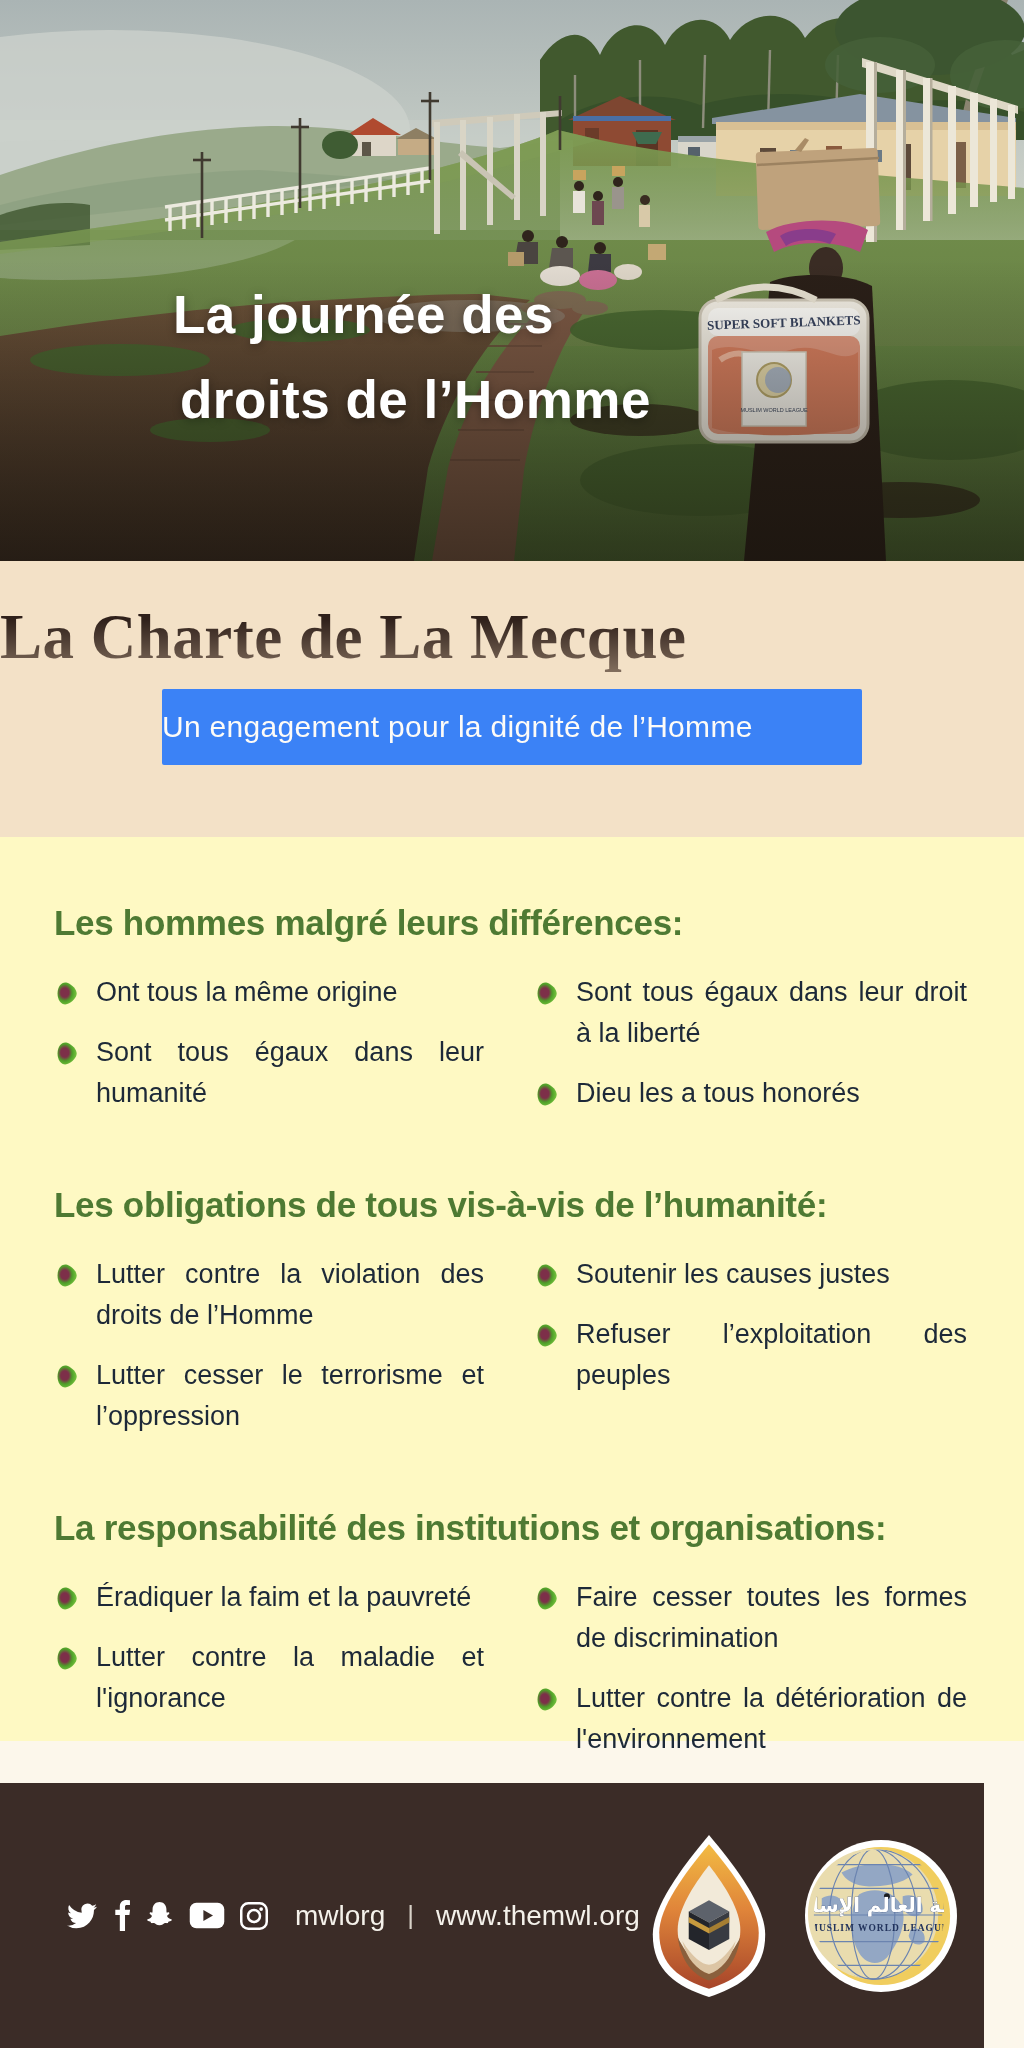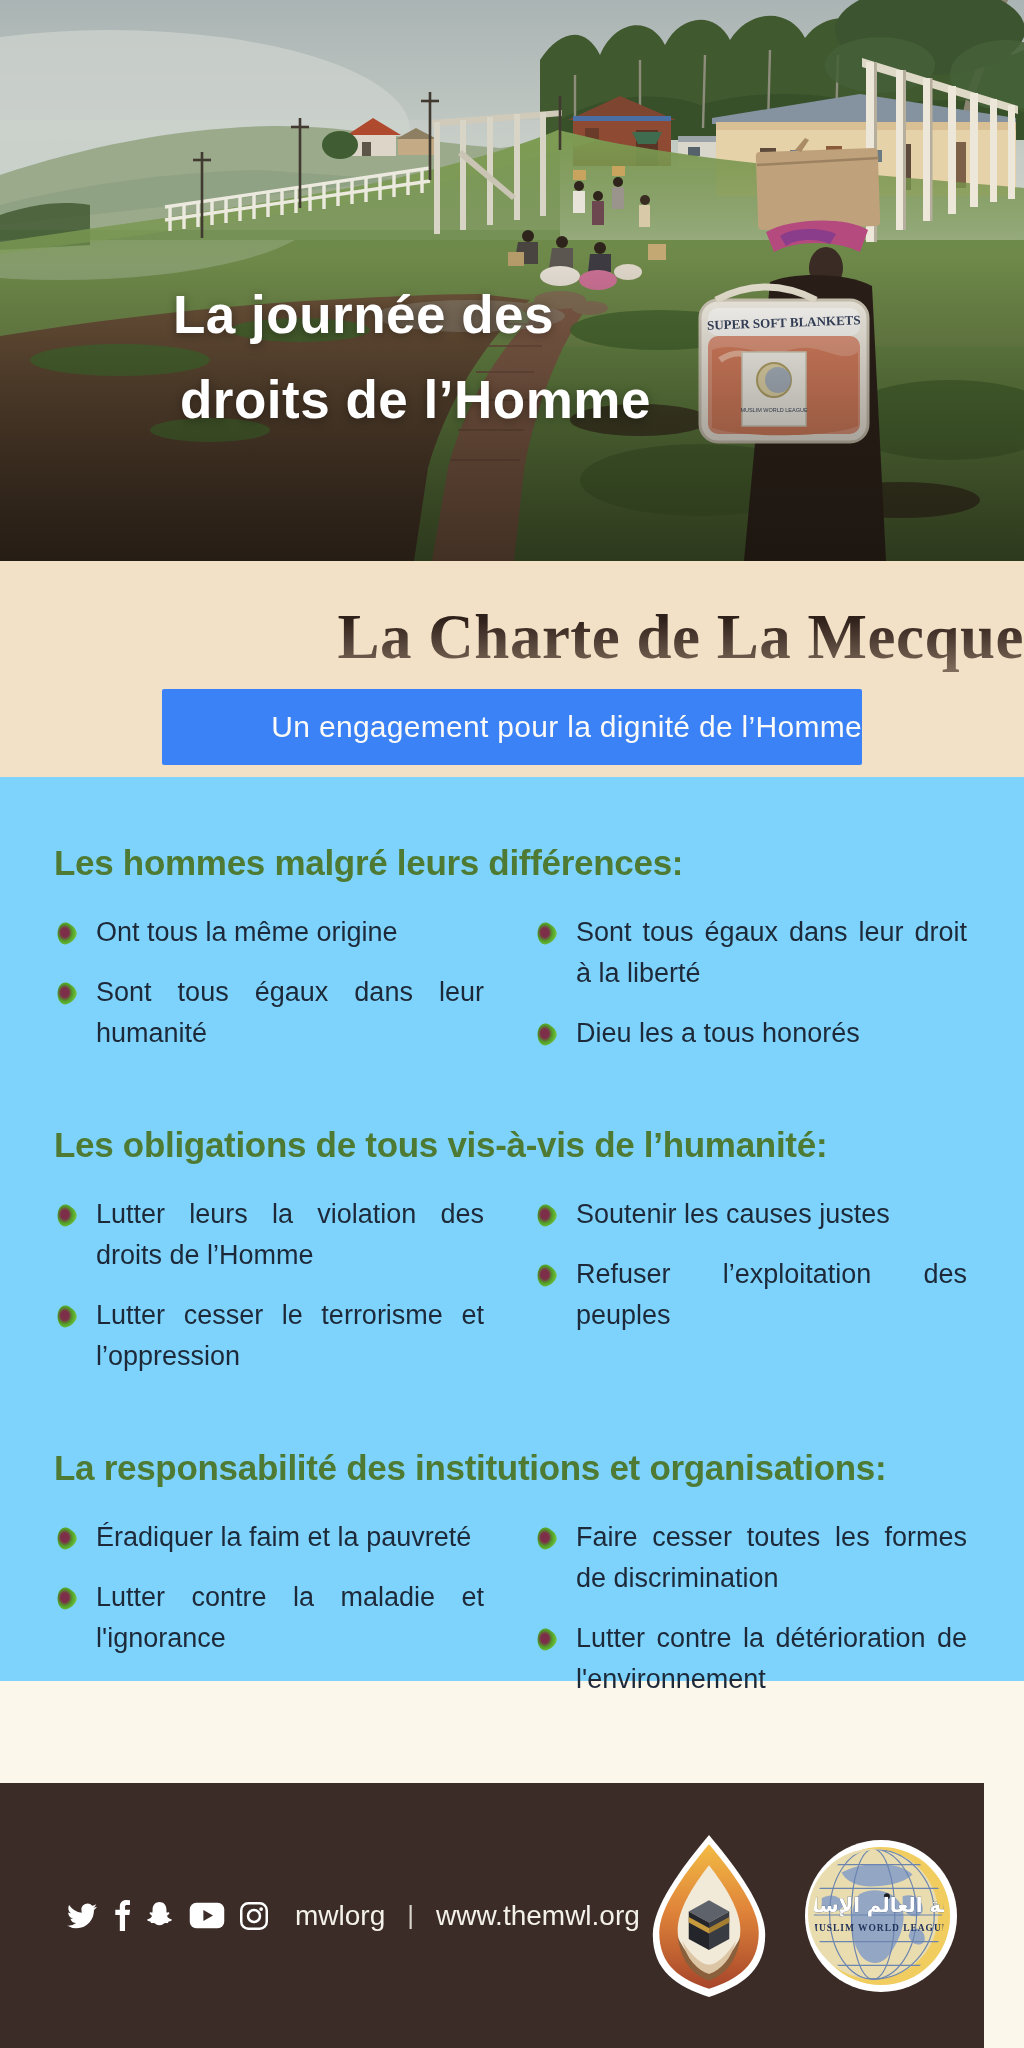--- a/index.html
+++ b/index.html
@@ -8,34 +8,34 @@
 
   
   .hero{position:relative;width:1024px;height:561px;background:#6d8449;}
   .hero svg{display:block;width:1024px;height:561px;}
   .hero-title{position:absolute;left:173px;top:272px;color:#fff;font-weight:700;
               font-size:53px;line-height:85px;letter-spacing:.5px;
               text-shadow:0 2px 10px rgba(0,0,0,.35);}
   .hero-title .l2{margin-left:7px;}
 
   
-  .charter{height:216px;background:#f3e1c7;text-align:right;}
+  .charter{height:276px;background:#f3e1c7;text-align:left;}
   .charter-title{margin:0;padding-top:40px;font-family:"Liberation Serif",serif;
                  font-weight:700;font-size:63px;letter-spacing:.5px;color:#33241d;}
   @supports ((background-clip:text) or (-webkit-background-clip:text)){
     .charter-title{background:linear-gradient(180deg,#1d1410 8%,#30211b 52%,#84705f 100%);
                    -webkit-background-clip:text;background-clip:text;color:transparent;
                    display:inline-block;}
   }
   .charter-titlewrap{height:110px;}
   .banner{width:700px;height:76px;margin:18px auto 0;background:#3b82f6;border-radius:2px;
           color:#fdfbf7;font-size:30px;line-height:76px;letter-spacing:.3px;}
 
   
-  .content{background:#7dd3fc;padding:66px 57px 0 54px;height:904px;box-sizing:border-box;}
+  .content{background:#fef9c3;padding:66px 57px 0 54px;height:904px;box-sizing:border-box;}
   .topic{margin-bottom:52px;}
   .topic h2{margin:0 0 29px;font-size:35px;font-weight:700;color:#4e7a33;letter-spacing:-.3px;}
   .cols{display:grid;grid-template-columns:430px 1fr;column-gap:50px;}
   .col{list-style:none;margin:0;padding:0;}
   .col li{display:flex;align-items:flex-start;margin-bottom:19px;}
   .bullet{width:26px;height:28px;flex:0 0 26px;margin:7px 16px 0 0;}
   .col p{margin:0;font-size:27px;line-height:41px;color:#1d2938;text-align:justify;}
   .col p.force{text-align-last:justify;}
 
   
@@ -323,21 +323,21 @@
     </section>
 
     <section class="topic">
       <h2>Les obligations de tous vis-à-vis de l’humanité:</h2>
       <div class="cols">
         <ul class="col">
           <li>
             <svg class="bullet" viewBox="0 0 24 26">
                 <use href="#bulletShape" fill="url(#bulletGrad)"></use>
               </svg>
-            <p>Lutter leurs la violation des droits de l’Homme</p>
+            <p>Lutter contre la violation des droits de l’Homme</p>
           </li>
           <li>
             <svg class="bullet" viewBox="0 0 24 26">
                 <use href="#bulletShape" fill="url(#bulletGrad)"></use>
               </svg>
             <p>Lutter cesser le terrorisme et l’oppression</p>
           </li>
         </ul>
         <ul class="col">
           <li>

